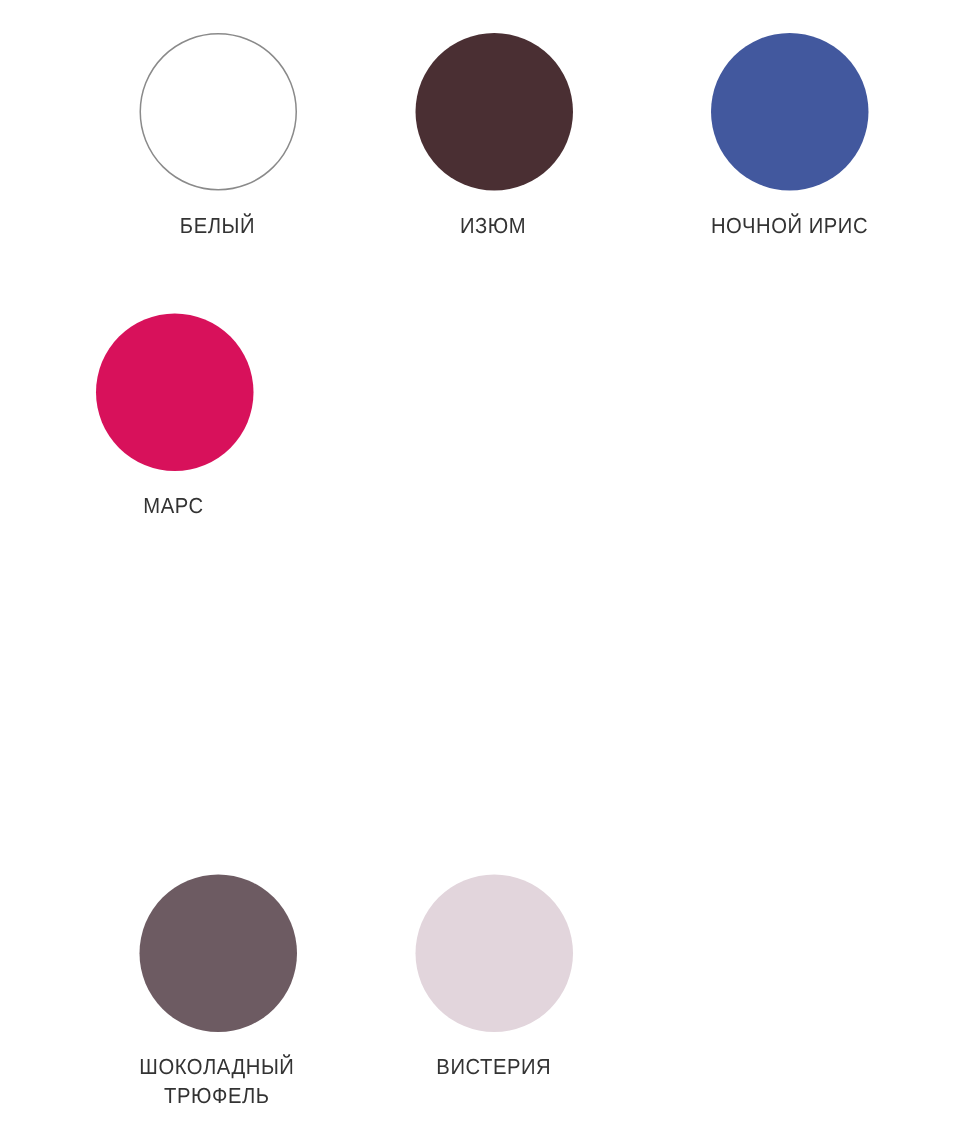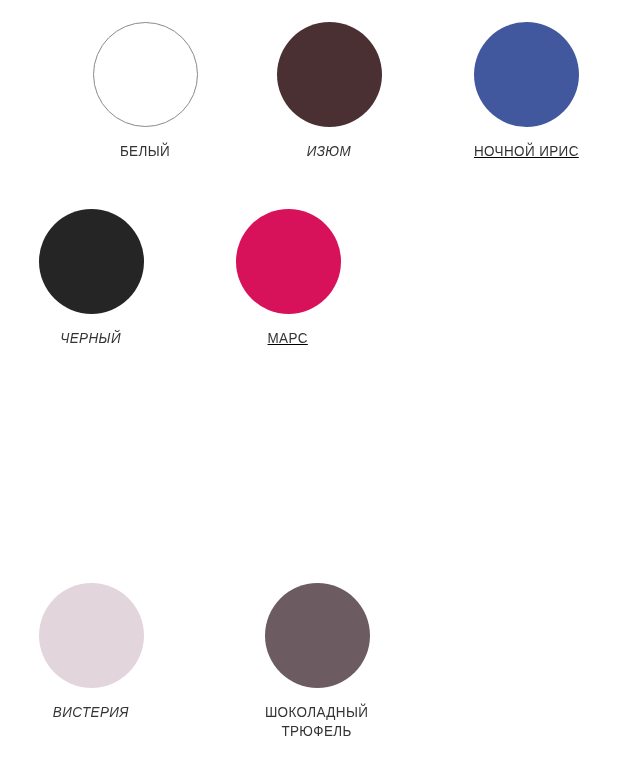--- a/index.html
+++ b/index.html
@@ -38,22 +38,22 @@
 
   
   .swatch-cell {
     box-sizing: border-box;
     display: flex;
     flex-direction: column;
     align-items: center;
     flex: 0 0 auto;
   }
   .swatch-cell.col-1 { width: 238px; padding-left: 52px; }
-  .swatch-cell.col-2 { width: 172px; padding-left: 10px; font-style: italic; }
-  .swatch-cell.col-3 { width: 232px; padding-left: 0px; text-decoration: underline; }
+  .swatch-cell.col-2 { width: 172px; padding-left: 10px; }
+  .swatch-cell.col-3 { width: 232px; padding-left: 0px; }
 
   .swatch-circle {
     width: 105px;
     height: 105px;
     border-radius: 50%;
     margin-top: 8px;
     flex: 0 0 auto;
   }
   .swatch-circle.outlined {
     border: 1px solid #8a8a8a;
@@ -88,38 +88,34 @@
       <div class="swatch-circle" style="background-color: rgb(74, 47, 51);"></div>
       <div class="swatch-label">ИЗЮМ</div>
     </div>
     <div class="swatch-cell col-3">
       <div class="swatch-circle" style="background-color: rgb(66, 88, 158);"></div>
       <div class="swatch-label">НОЧНОЙ ИРИС</div>
     </div>
   </div>
 
   <div class="swatch-row row-2">
-    <div class="swatch-cell col-2">
-      <div class="swatch-circle" style="background-color: rgb(37, 37, 37);"></div>
-      <div class="swatch-label">ЧЕРНЫЙ</div>
-    </div>
     <div class="swatch-cell col-3">
       <div class="swatch-circle" style="background-color: rgb(216, 17, 91);"></div>
       <div class="swatch-label">МАРС</div>
     </div>
   </div>
 
   <div class="swatch-row row-3">
   </div>
 
   <div class="swatch-row row-4">
-    <div class="swatch-cell col-2">
-      <div class="swatch-circle" style="background-color: rgb(226, 213, 220);"></div>
-      <div class="swatch-label">ВИСТЕРИЯ</div>
-    </div>
     <div class="swatch-cell col-1">
       <div class="swatch-circle" style="background-color: rgb(109, 91, 98);"></div>
       <div class="swatch-label">ШОКОЛАДНЫЙ
 ТРЮФЕЛЬ</div>
+    </div>
+    <div class="swatch-cell col-2">
+      <div class="swatch-circle" style="background-color: rgb(226, 213, 220);"></div>
+      <div class="swatch-label">ВИСТЕРИЯ</div>
     </div>
   </div>
 
 </div>
 
 </body></html>

